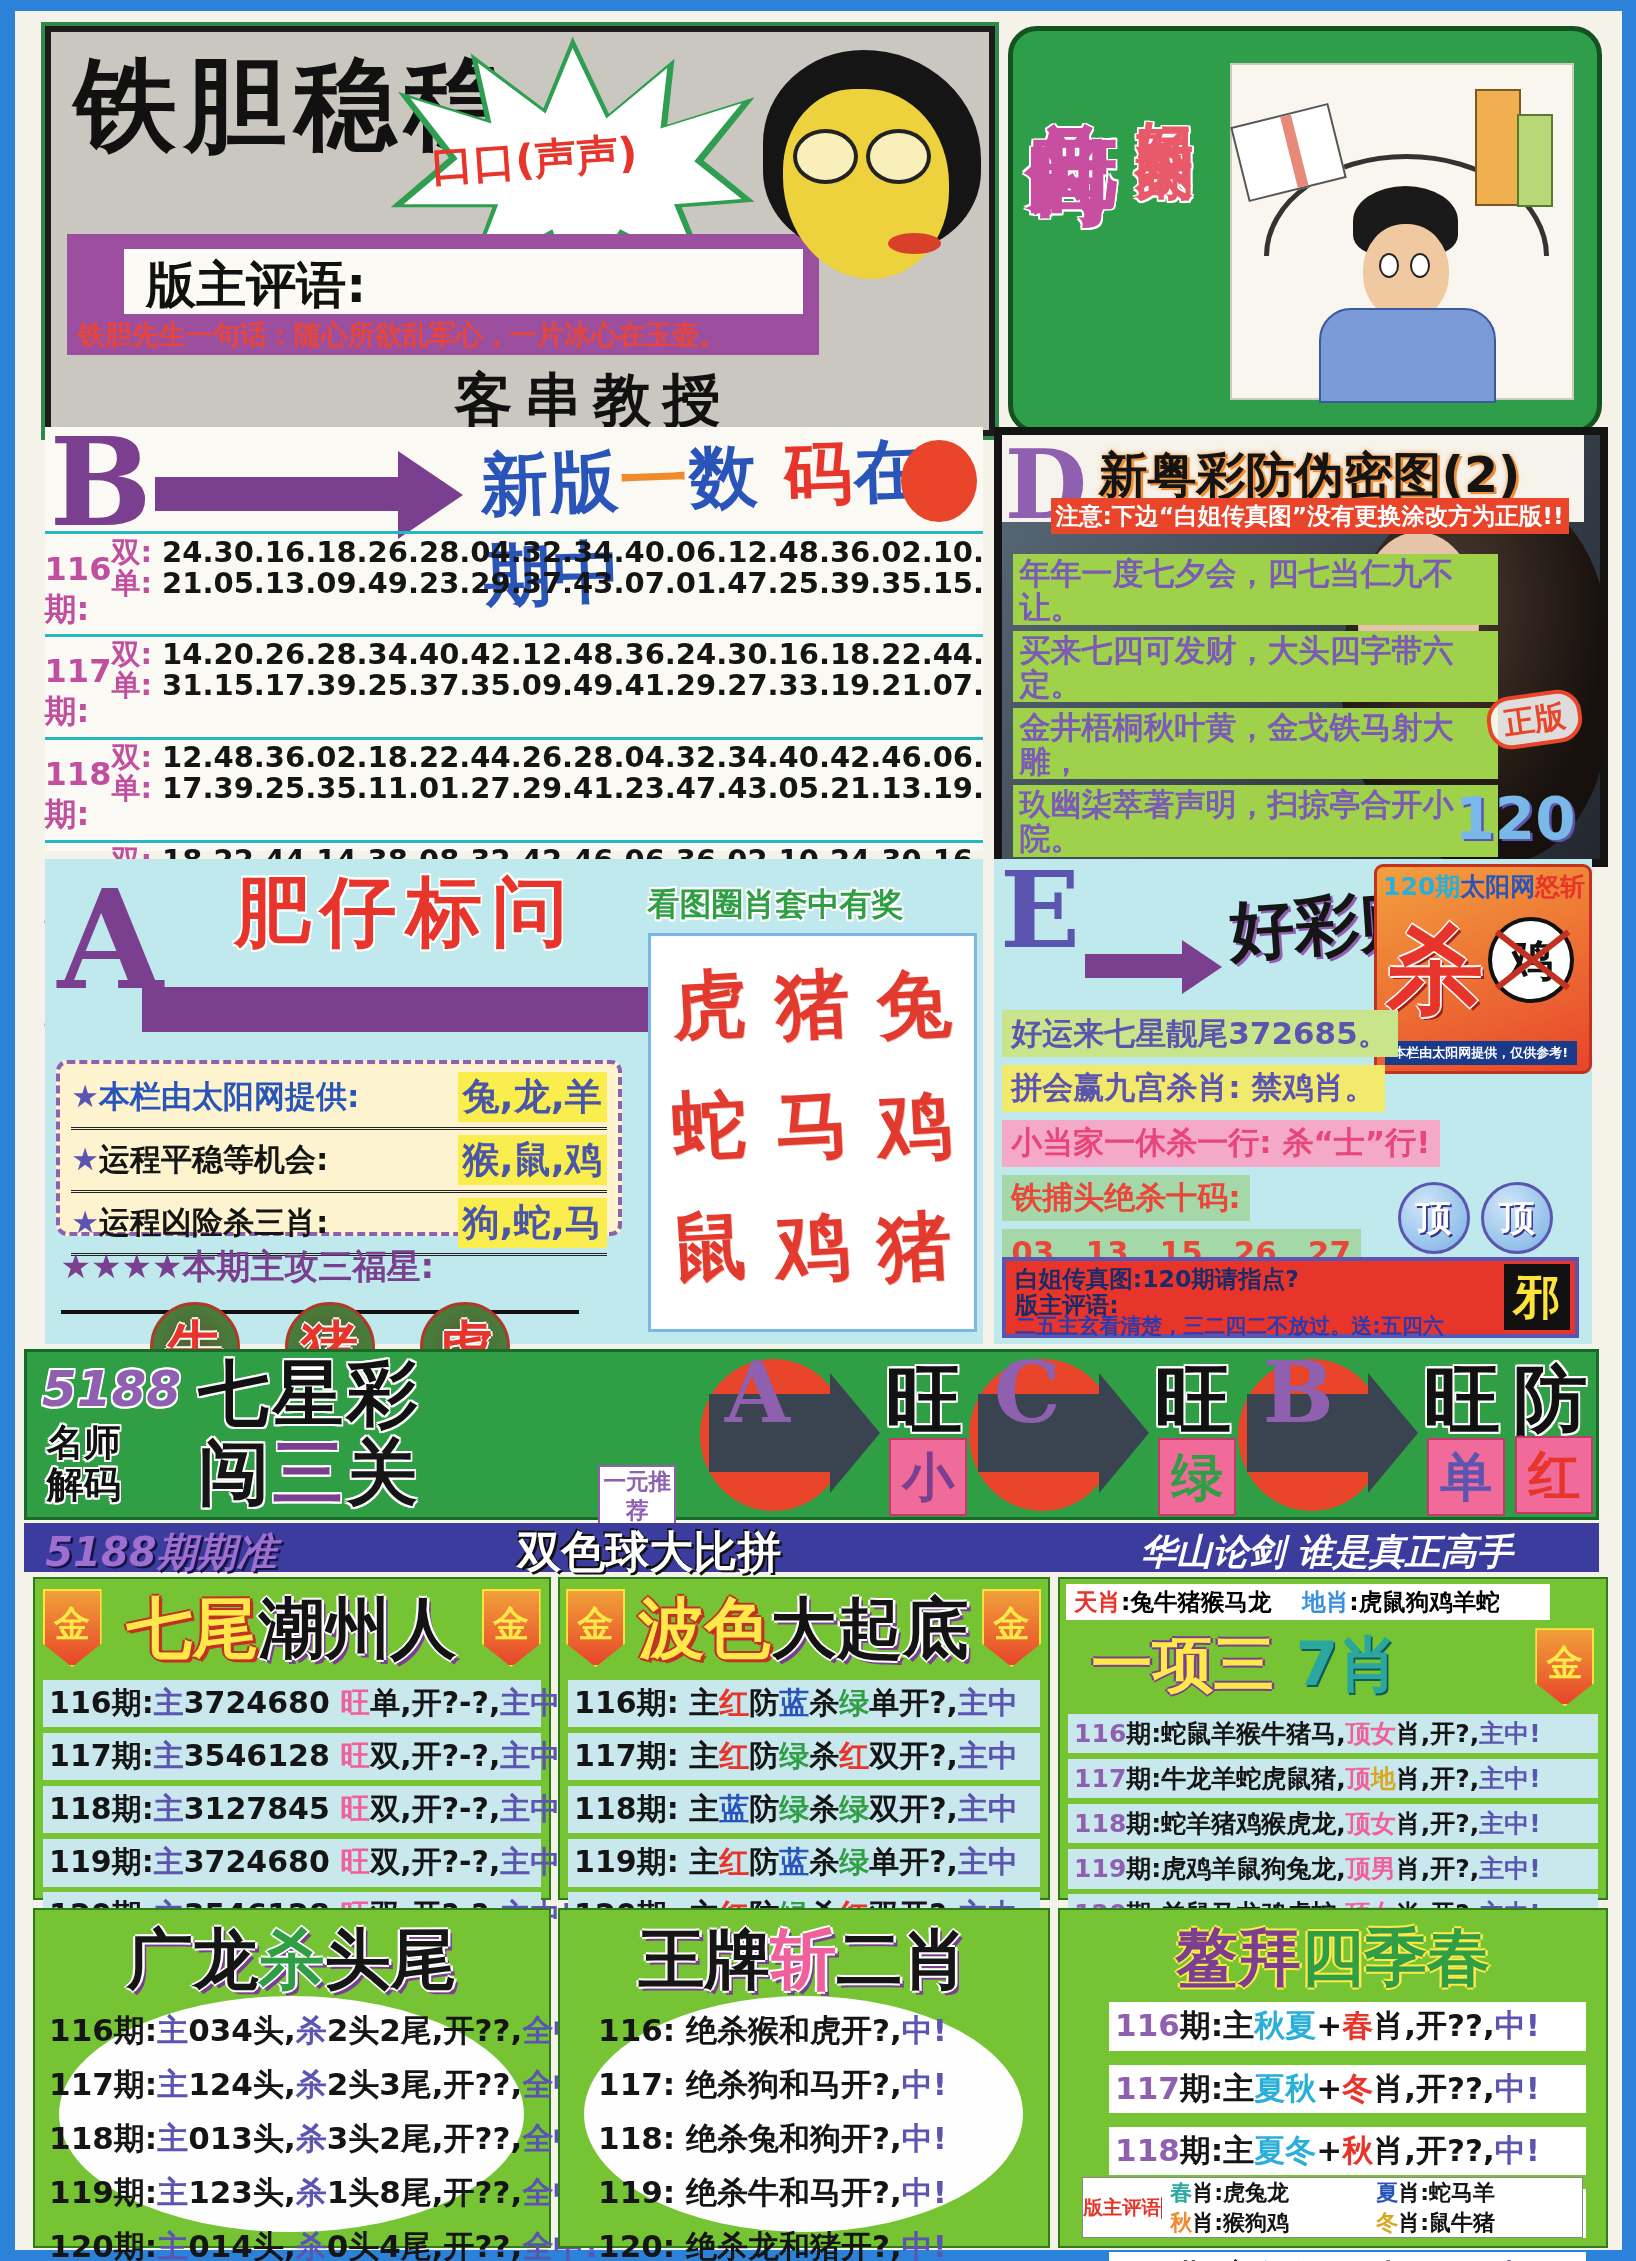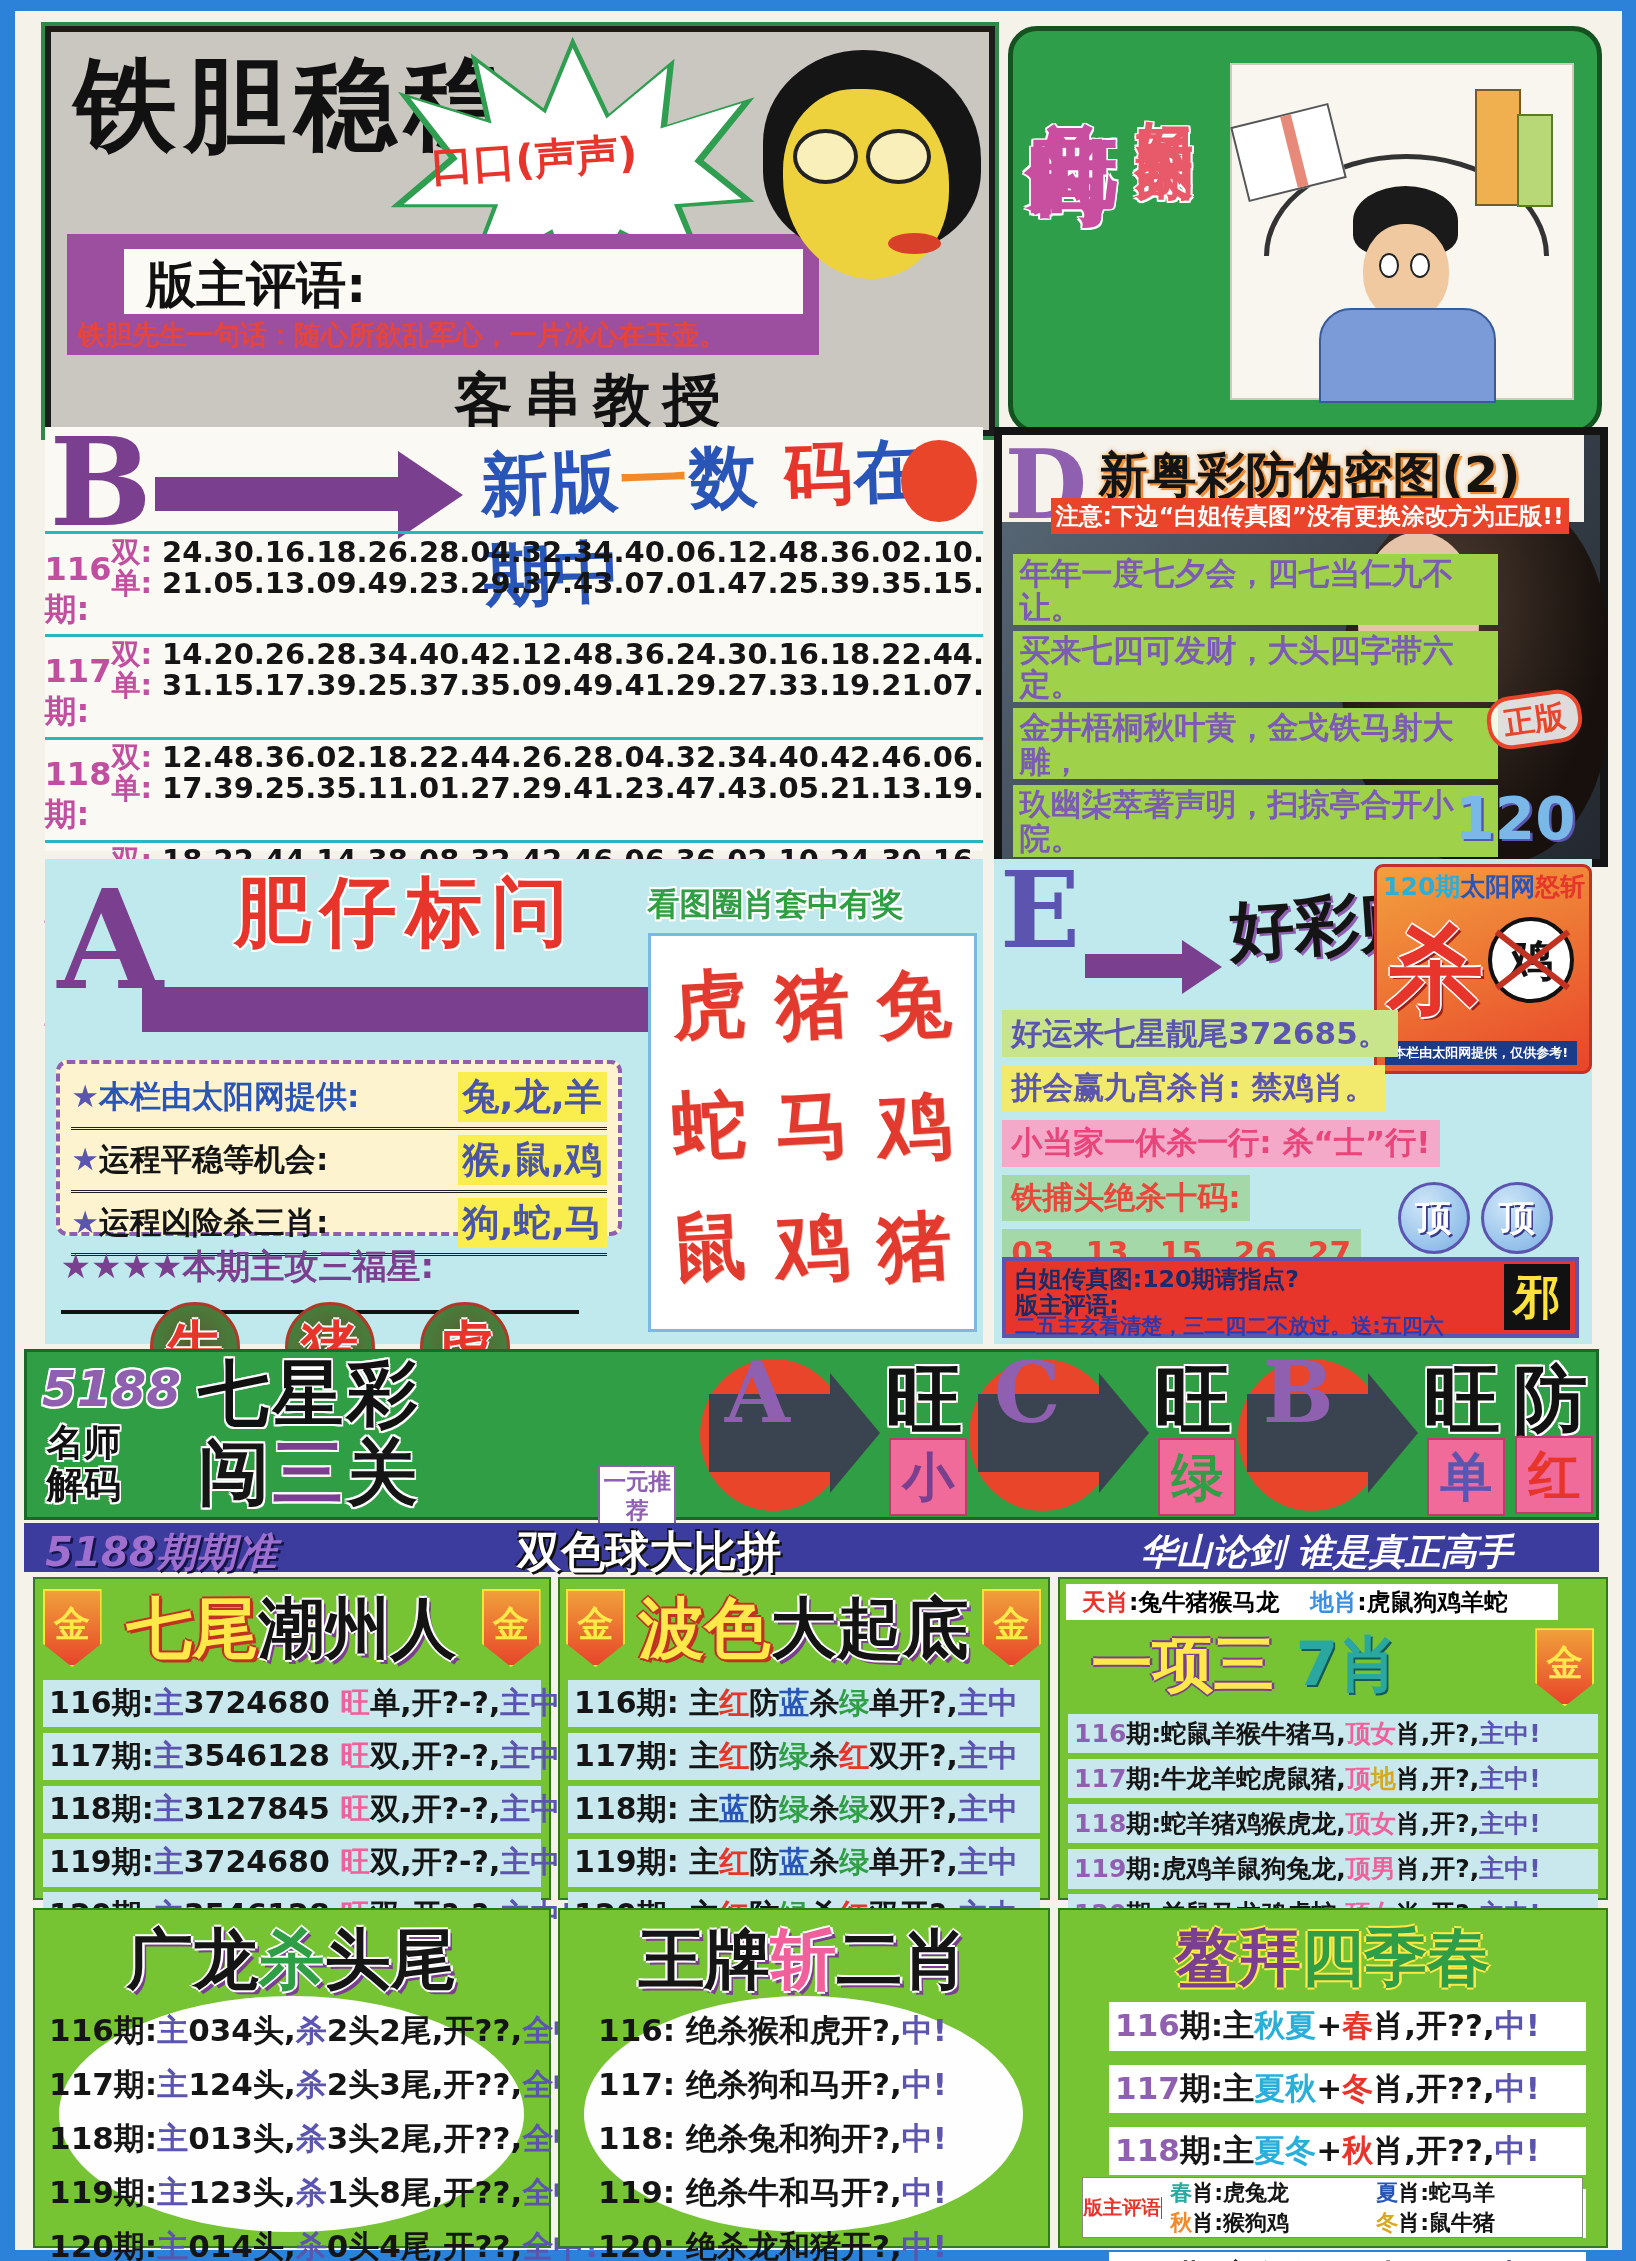--- a/index.html
+++ b/index.html
@@ -160,21 +160,21 @@
   .list-row{margin:5.7px 0;background:#c8e8ee;padding:3.2px 6.5px;font-weight:900;white-space:nowrap;}
   .row-issue{color:#151515;}
   #c-lt .list-row,#c-mt .list-row{font-size:30px;}
   #c-rt .list-row{font-size:25px;}
   #c-lb .list-row,#c-mb .list-row{background:transparent;font-size:31px;}
   #c-rb .list-row{background:#fff;font-size:31px;margin:14px 0;}
   #c-rt .row-issue{color:#8f5fb0;}
   #c-rb .row-issue{color:#8f5fb0;}
   .white-ellipse{position:absolute;left:24px;top:86px;width:calc(100% - 49px);height:236px;background:#fefefe;border-radius:50%;}
   .sec-title{position:absolute;top:4.9px;width:100%;text-align:center;}
-  .rt-strip{position:absolute;left:6.5px;top:4.9px;width:476px;height:36px;background:#fff;font-size:23.5px;font-weight:900;line-height:36px;padding-left:16px;}
+  .rt-strip{position:absolute;left:6.5px;top:4.9px;width:476px;height:36px;background:#fff;font-size:23.5px;font-weight:900;line-height:36px;padding-left:8px;}
   .rt-strip .lbl-sky{color:#e8352c;} .rt-strip .lbl-earth{color:#3a8fe0;}
   #rt-title{position:absolute;left:32px;top:45px;font-size:61px;font-weight:900;}
   #rt-t1{color:#ffe84a;text-shadow:2.4px 0 #7b3f8f,-2.4px 0 #7b3f8f,0 2.4px #7b3f8f,0 -2.4px #7b3f8f;}
   #rt-t2{color:#2aa8a0;text-shadow:1.6px 1.6px 0 #135a56;}
   #rb-footer{position:absolute;left:22.6px;bottom:8px;width:501px;height:61px;background:#fff;border:1.6px solid #888;display:flex;align-items:center;box-sizing:border-box;}
   #rb-label{width:78px;font-size:19.4px;font-weight:900;color:#e8352c;text-align:center;line-height:22.6px;border-right:1.6px solid #c33;}
   #rb-items{flex:1;display:grid;grid-template-columns:1fr 1fr;font-size:22px;font-weight:900;padding-left:8px;}
 </style>
 </head>
 <body>

